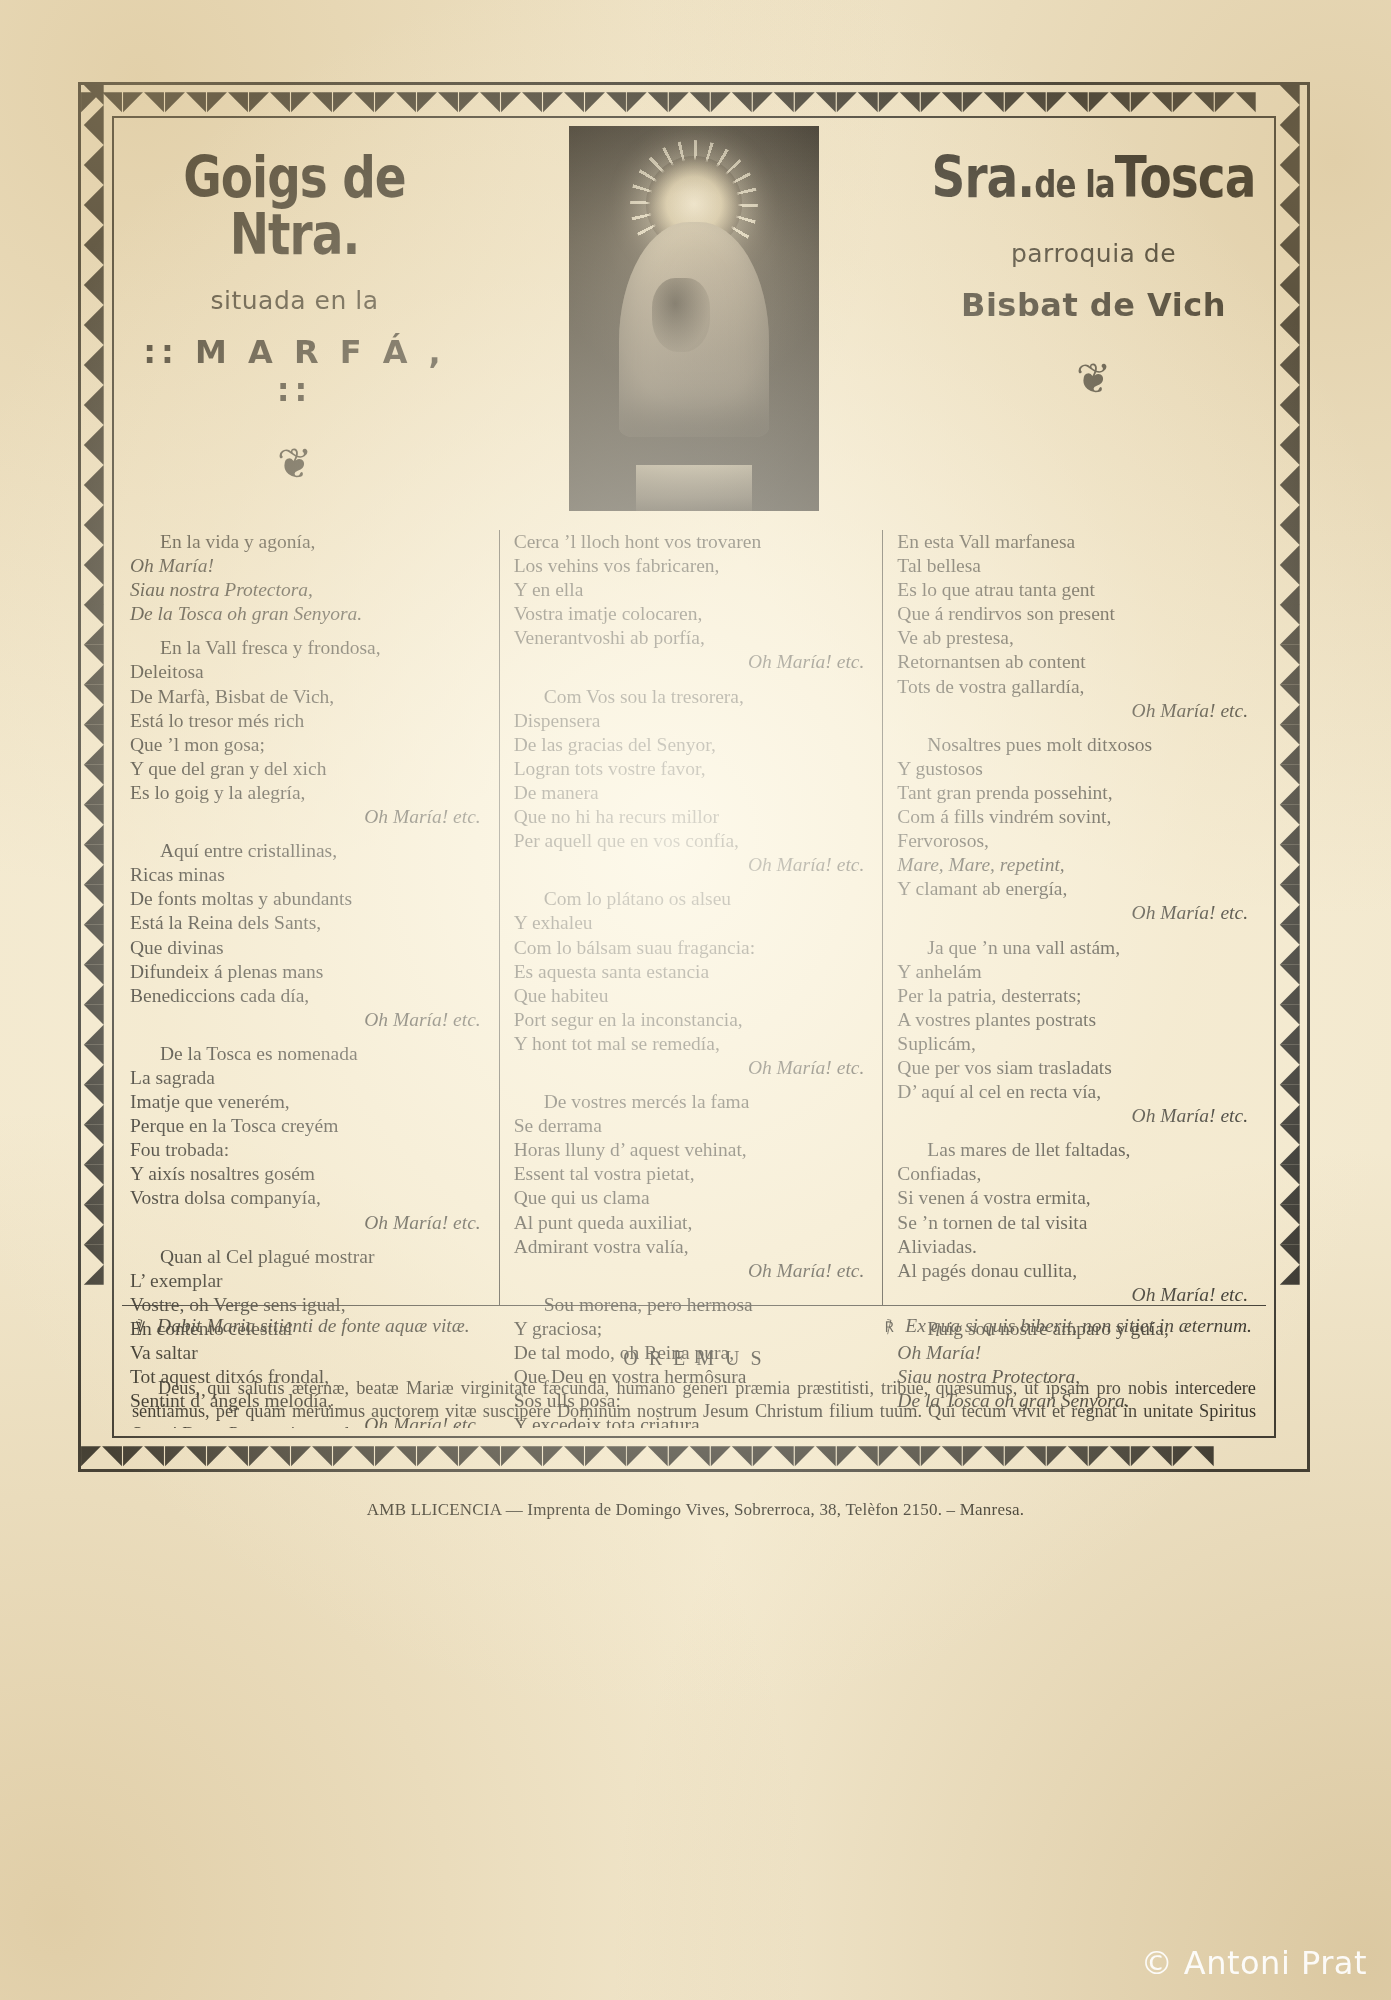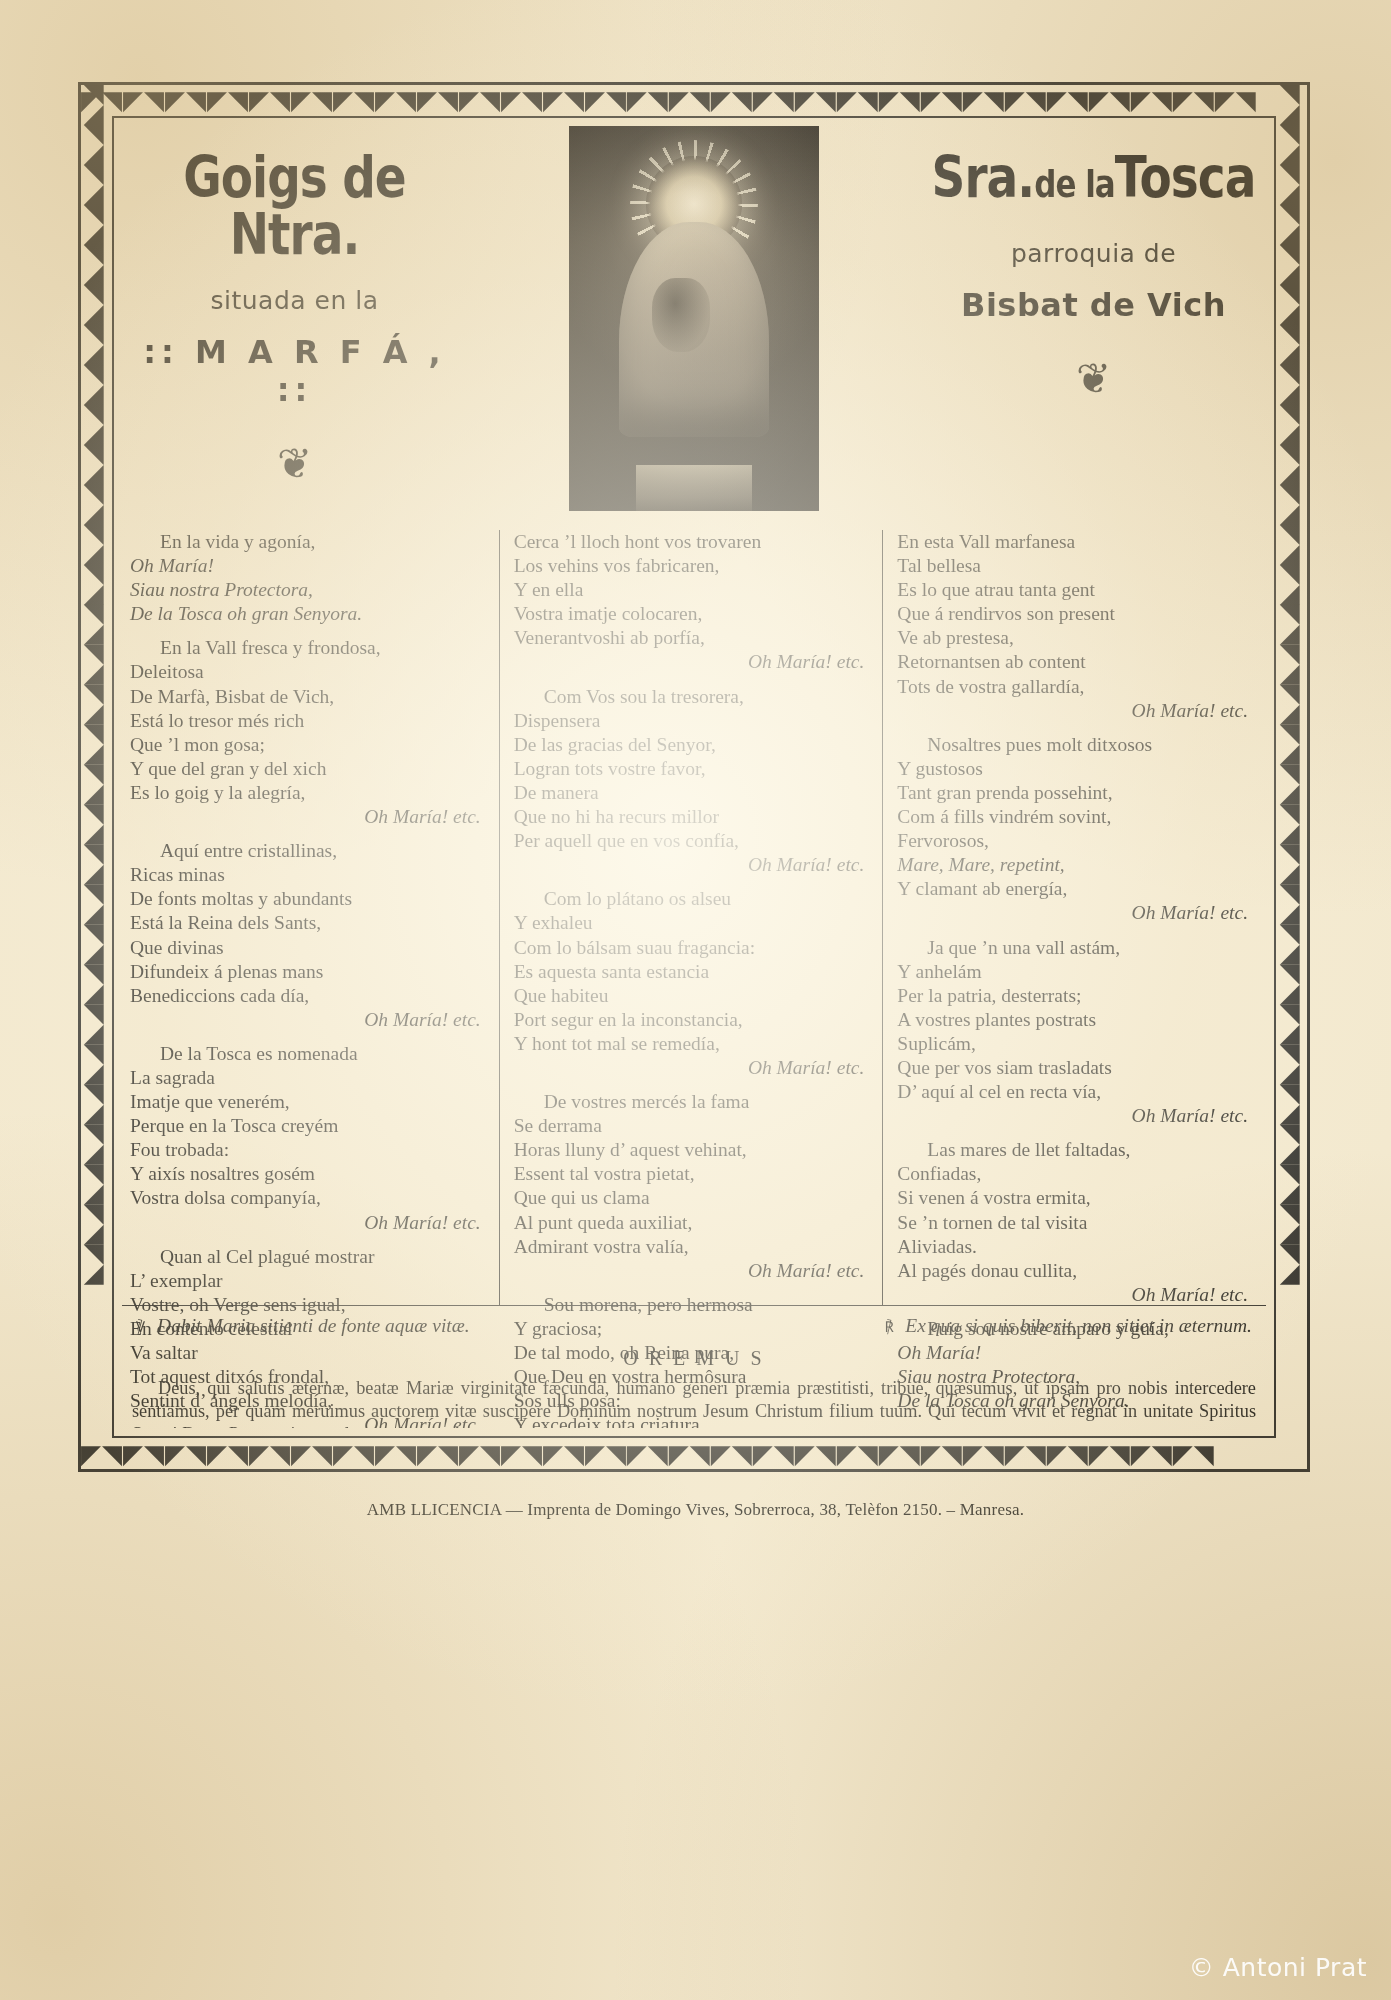--- a/index.html
+++ b/index.html
@@ -297,21 +297,21 @@
     color: #24241f;
     letter-spacing: 0.2px;
   }
 
   .watermark {
     position: absolute;
     right: 24px;
     bottom: 18px;
     color: #ffffff;
     font-family: "DejaVu Sans", sans-serif;
-    font-size: 25px;
+    font-size: 32px;
     opacity: 0.92;
     letter-spacing: 0.5px;
     z-index: 6;
   }
 </style>
 </head>
 <body>
 
 <div class="paper-tint"></div>
 

